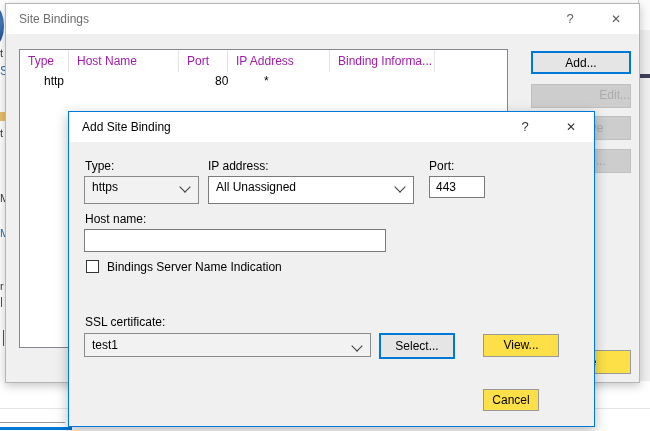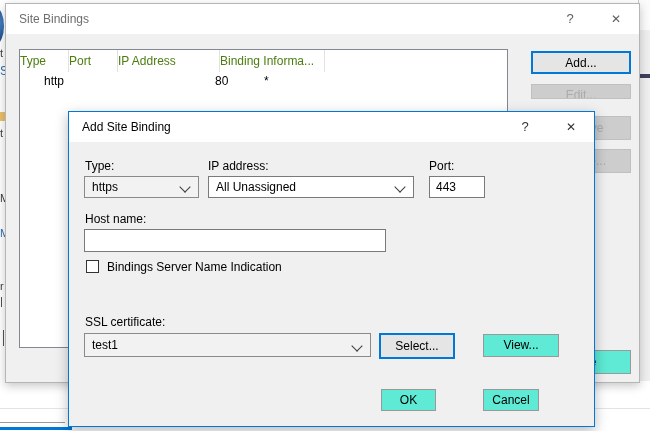--- a/index.html
+++ b/index.html
@@ -35,41 +35,41 @@
   .cap-btn{position:absolute;top:0;width:34px;height:30px;text-align:center;line-height:30px;
            font-size:13px;color:#333;cursor:default;}
   .cap-help{right:52px;}
   .cap-close{right:6px;font-size:12px;}
   #site-bindings .cap-btn{color:#5d5d5d;}
 
   
   #listview{position:absolute;left:13px;top:45px;width:487px;height:297px;background:#fff;
             border:1px solid #828790;}
   .lv-header{position:absolute;left:0;top:0;right:0;height:22px;background:#fff;display:flex;}
-  .lv-hcell{height:22px;line-height:22px;padding-left:0;box-sizing:border-box;
-            border-right:1px solid #e2e2e2;overflow:hidden;white-space:nowrap;color:#4d7c0f;}
+  .lv-hcell{height:22px;line-height:22px;padding-left:8px;box-sizing:border-box;
+            border-right:1px solid #e2e2e2;overflow:hidden;white-space:nowrap;color:#a21caf;}
   .lv-row{position:absolute;left:0;top:23px;right:0;height:18px;display:flex;}
   .lv-cell{height:18px;line-height:17px;padding-left:24px;box-sizing:border-box;
            overflow:hidden;white-space:nowrap;}
 
   
-  .btn{position:absolute;box-sizing:border-box;background:#5eead4;border:1px solid #999999;
+  .btn{position:absolute;box-sizing:border-box;background:#fde047;border:1px solid #999999;
        text-align:center;font-size:12px;color:#000;line-height:20px;overflow:hidden;white-space:nowrap;}
   .btn.focused{border:2px solid #0078d7;background:#e5e5e5;}
   .btn.disabled{background:#cdcdcd;border:1px solid #c0c0c0;color:#ababab;}
   #btn-add{left:525px;top:47px;width:100px;height:23px;line-height:21px;}
-  #btn-edit{left:525px;top:80px;width:100px;height:15px;}
+  #btn-edit{left:525px;top:80px;width:100px;height:24px;text-align:right;}
   #btn-remove{left:525px;top:112px;width:100px;height:24px;line-height:22px;}
   #btn-browse{left:525px;top:145px;width:100px;height:24px;line-height:22px;}
   #btn-close{left:525px;top:346px;width:100px;height:24px;line-height:22px;}
 
   
   .lbl{position:absolute;font-size:12px;color:#000;}
   .combo{position:absolute;box-sizing:border-box;border:1px solid #8a8a8a;background:#f2f2f2;
-         height:22px;line-height:20px;padding-left:7px;overflow:hidden;white-space:nowrap;}
+         height:28px;line-height:20px;padding-left:7px;overflow:hidden;white-space:nowrap;}
   .combo.editable{background:#ffffff;border:1px solid #7a7a7a;}
   .chev{position:absolute;right:9px;top:6px;width:7px;height:7px;
         border-right:1px solid #3c3c3c;border-bottom:1px solid #3c3c3c;transform:rotate(45deg);}
   .tbox{position:absolute;box-sizing:border-box;border:1px solid #7a7a7a;background:#fff;
         font-family:"Liberation Sans","DejaVu Sans",sans-serif;font-size:12px;padding:0 0 0 6px;margin:0;}
   .checkbox{position:absolute;box-sizing:border-box;width:13px;height:13px;background:#fff;
             border:1px solid #333;}
 
   #f-type-combo{left:15px;top:64px;width:115px;}
   #f-ip-combo{left:139px;top:64px;width:206px;}
@@ -111,20 +111,21 @@
   <div class="dialog" id="site-bindings">
     <div class="titlebar">
       <span class="title-text">Site Bindings</span>
       <span class="cap-btn cap-help">?</span>
       <span class="cap-btn cap-close">✕</span>
     </div>
 
     <div id="listview">
       <div class="lv-header">
         <div class="lv-hcell" style="width:49px;">Type</div>
+        <div class="lv-hcell" style="width:110px;">Host Name</div>
         <div class="lv-hcell" style="width:49px;">Port</div>
         <div class="lv-hcell" style="width:102px;">IP Address</div>
         <div class="lv-hcell" style="width:105px;">Binding Informa...</div>
         <div class="lv-hcell" style="width:72px;border-right:none;"></div>
       </div>
       <div class="lv-row">
         <div class="lv-cell" style="width:49px;">http</div>
         <div class="lv-cell" style="width:110px;"></div>
         <div class="lv-cell" style="width:49px;margin-left:12px;">80</div>
         <div class="lv-cell" style="width:102px;">*</div>
@@ -168,17 +169,16 @@
     <span class="lbl" style="left:38px;top:148px;">Bindings Server Name Indication</span>
 
     <span class="lbl" style="left:16px;top:203px;">SSL certificate:</span>
     <div class="combo" id="f-ssl-combo">
       <span>test1</span>
       <span class="chev"></span>
     </div>
     <div class="btn focused" id="btn-select">Select...</div>
     <div class="btn" id="btn-view">View...</div>
 
-    <div class="btn" id="btn-ok">OK</div>
     <div class="btn" id="btn-cancel">Cancel</div>
   </div>
 
 </div>
 
 </body></html>

